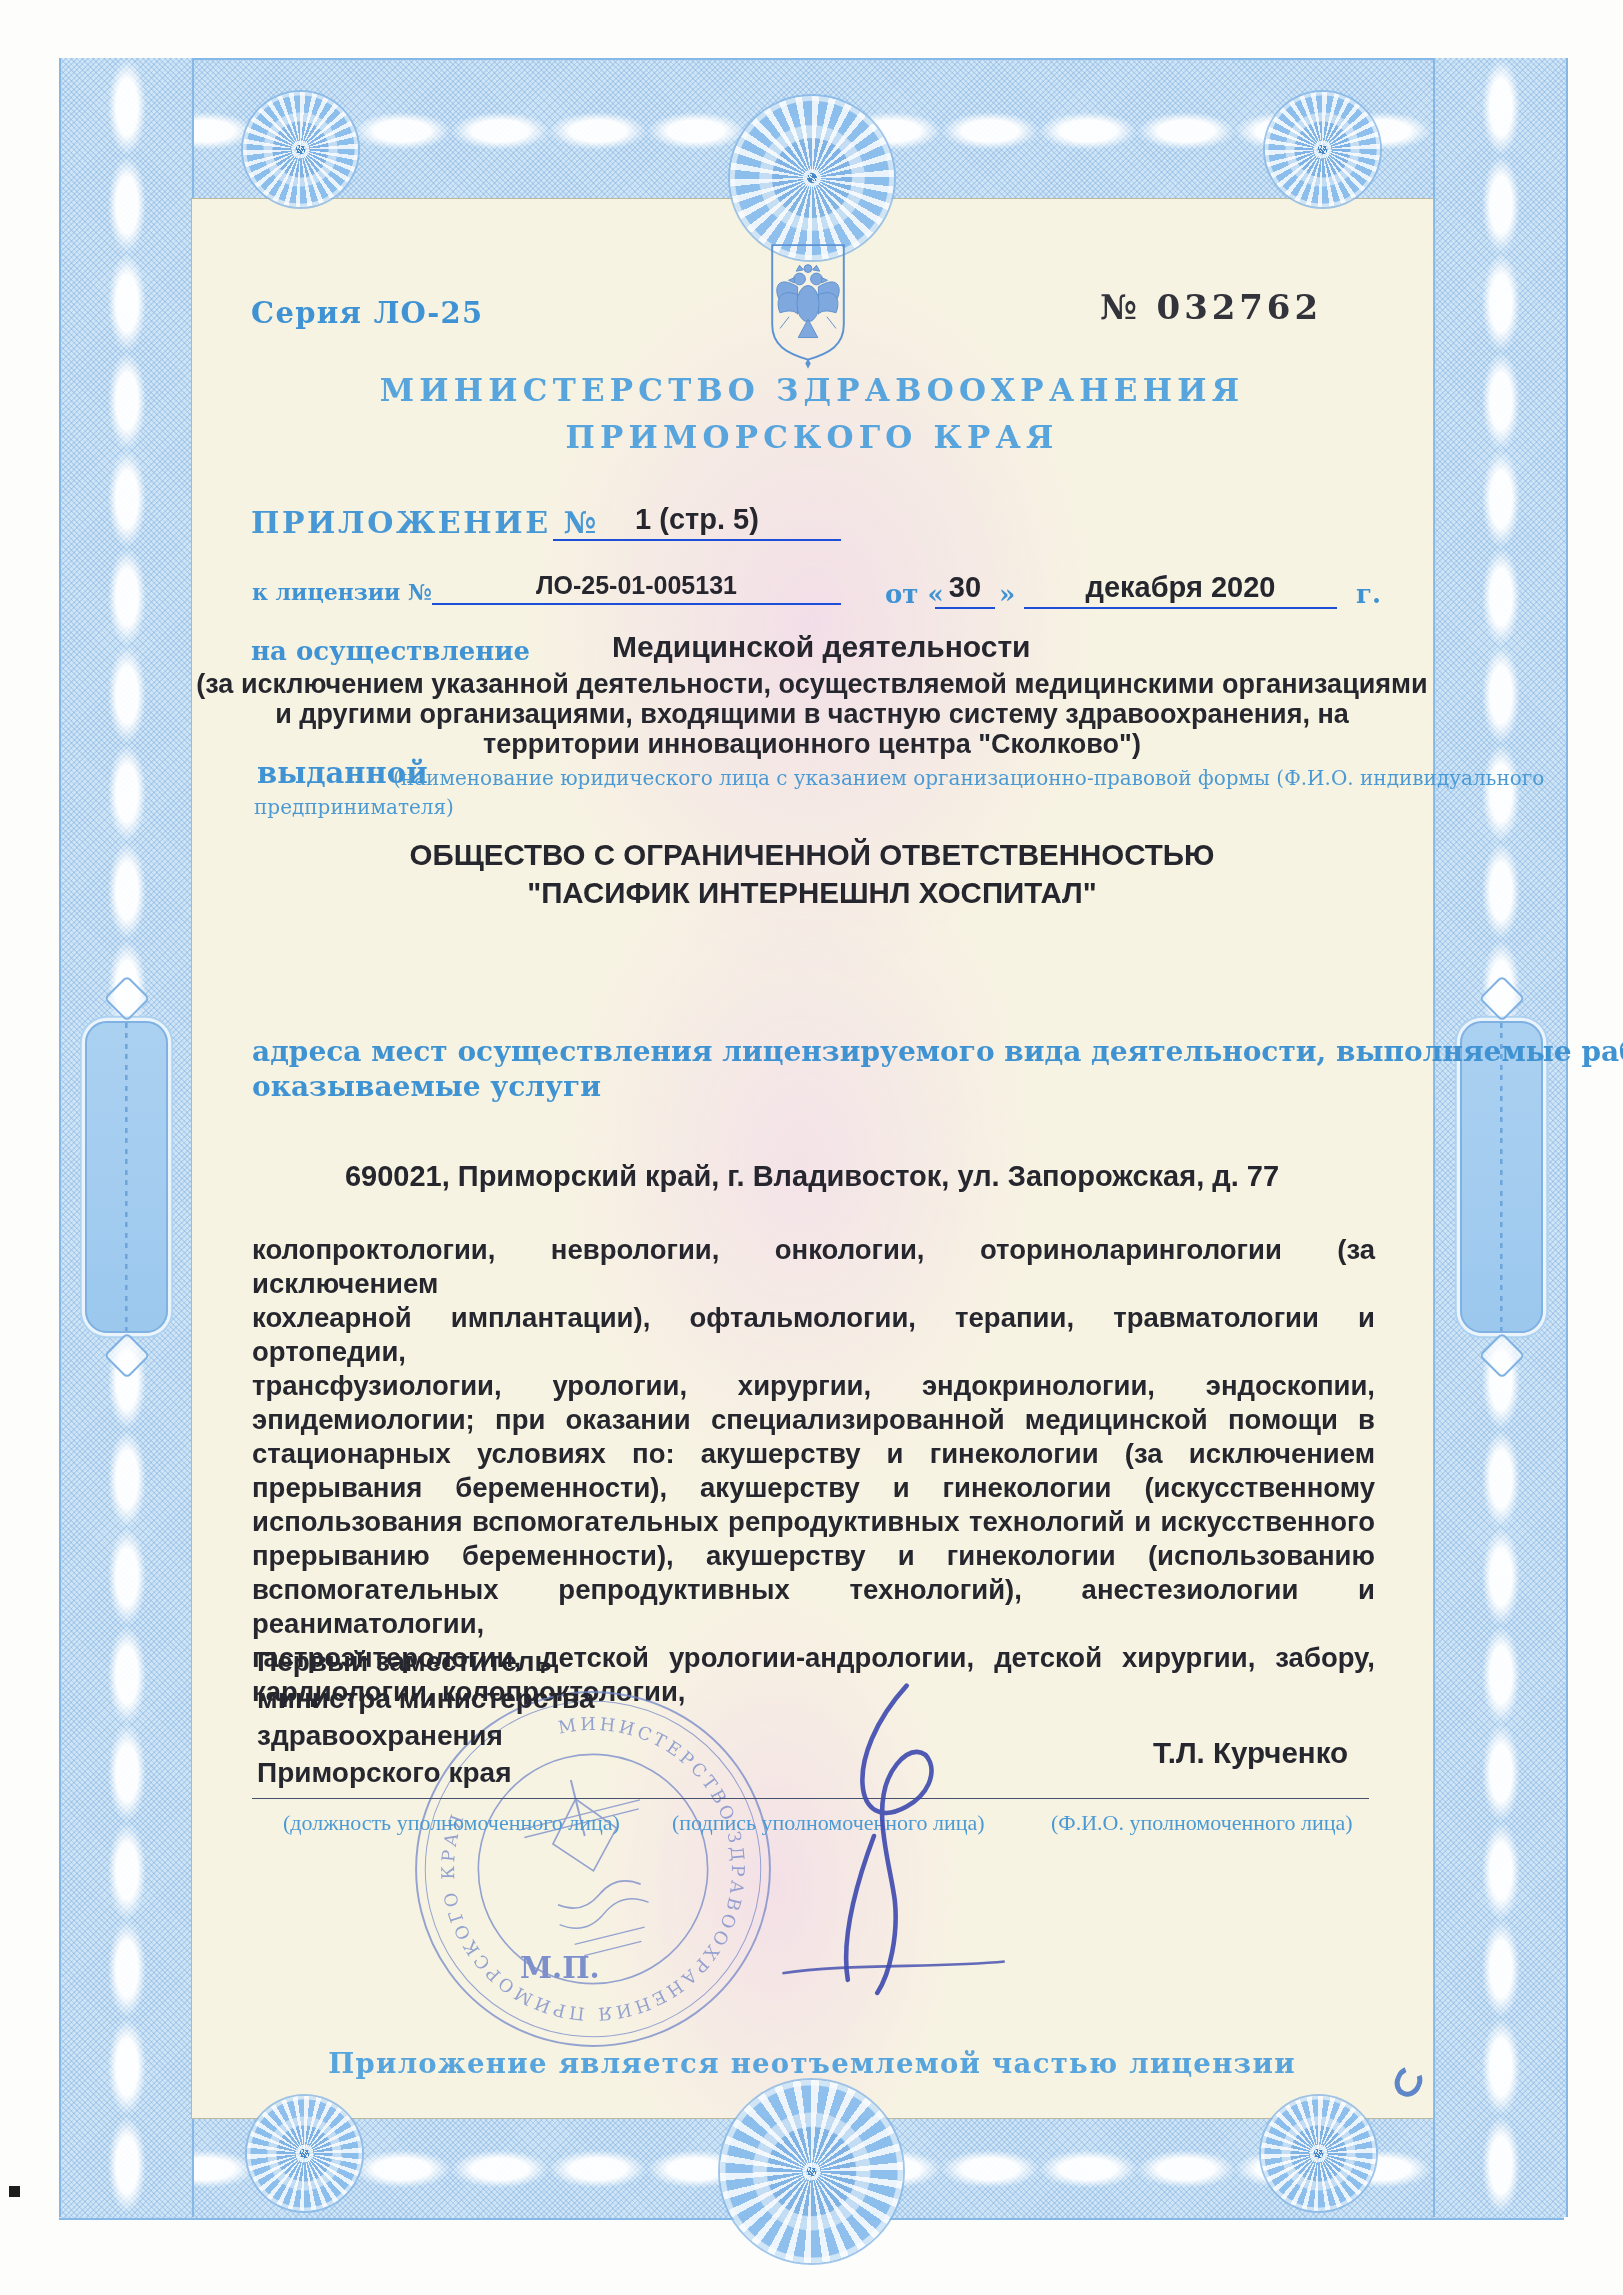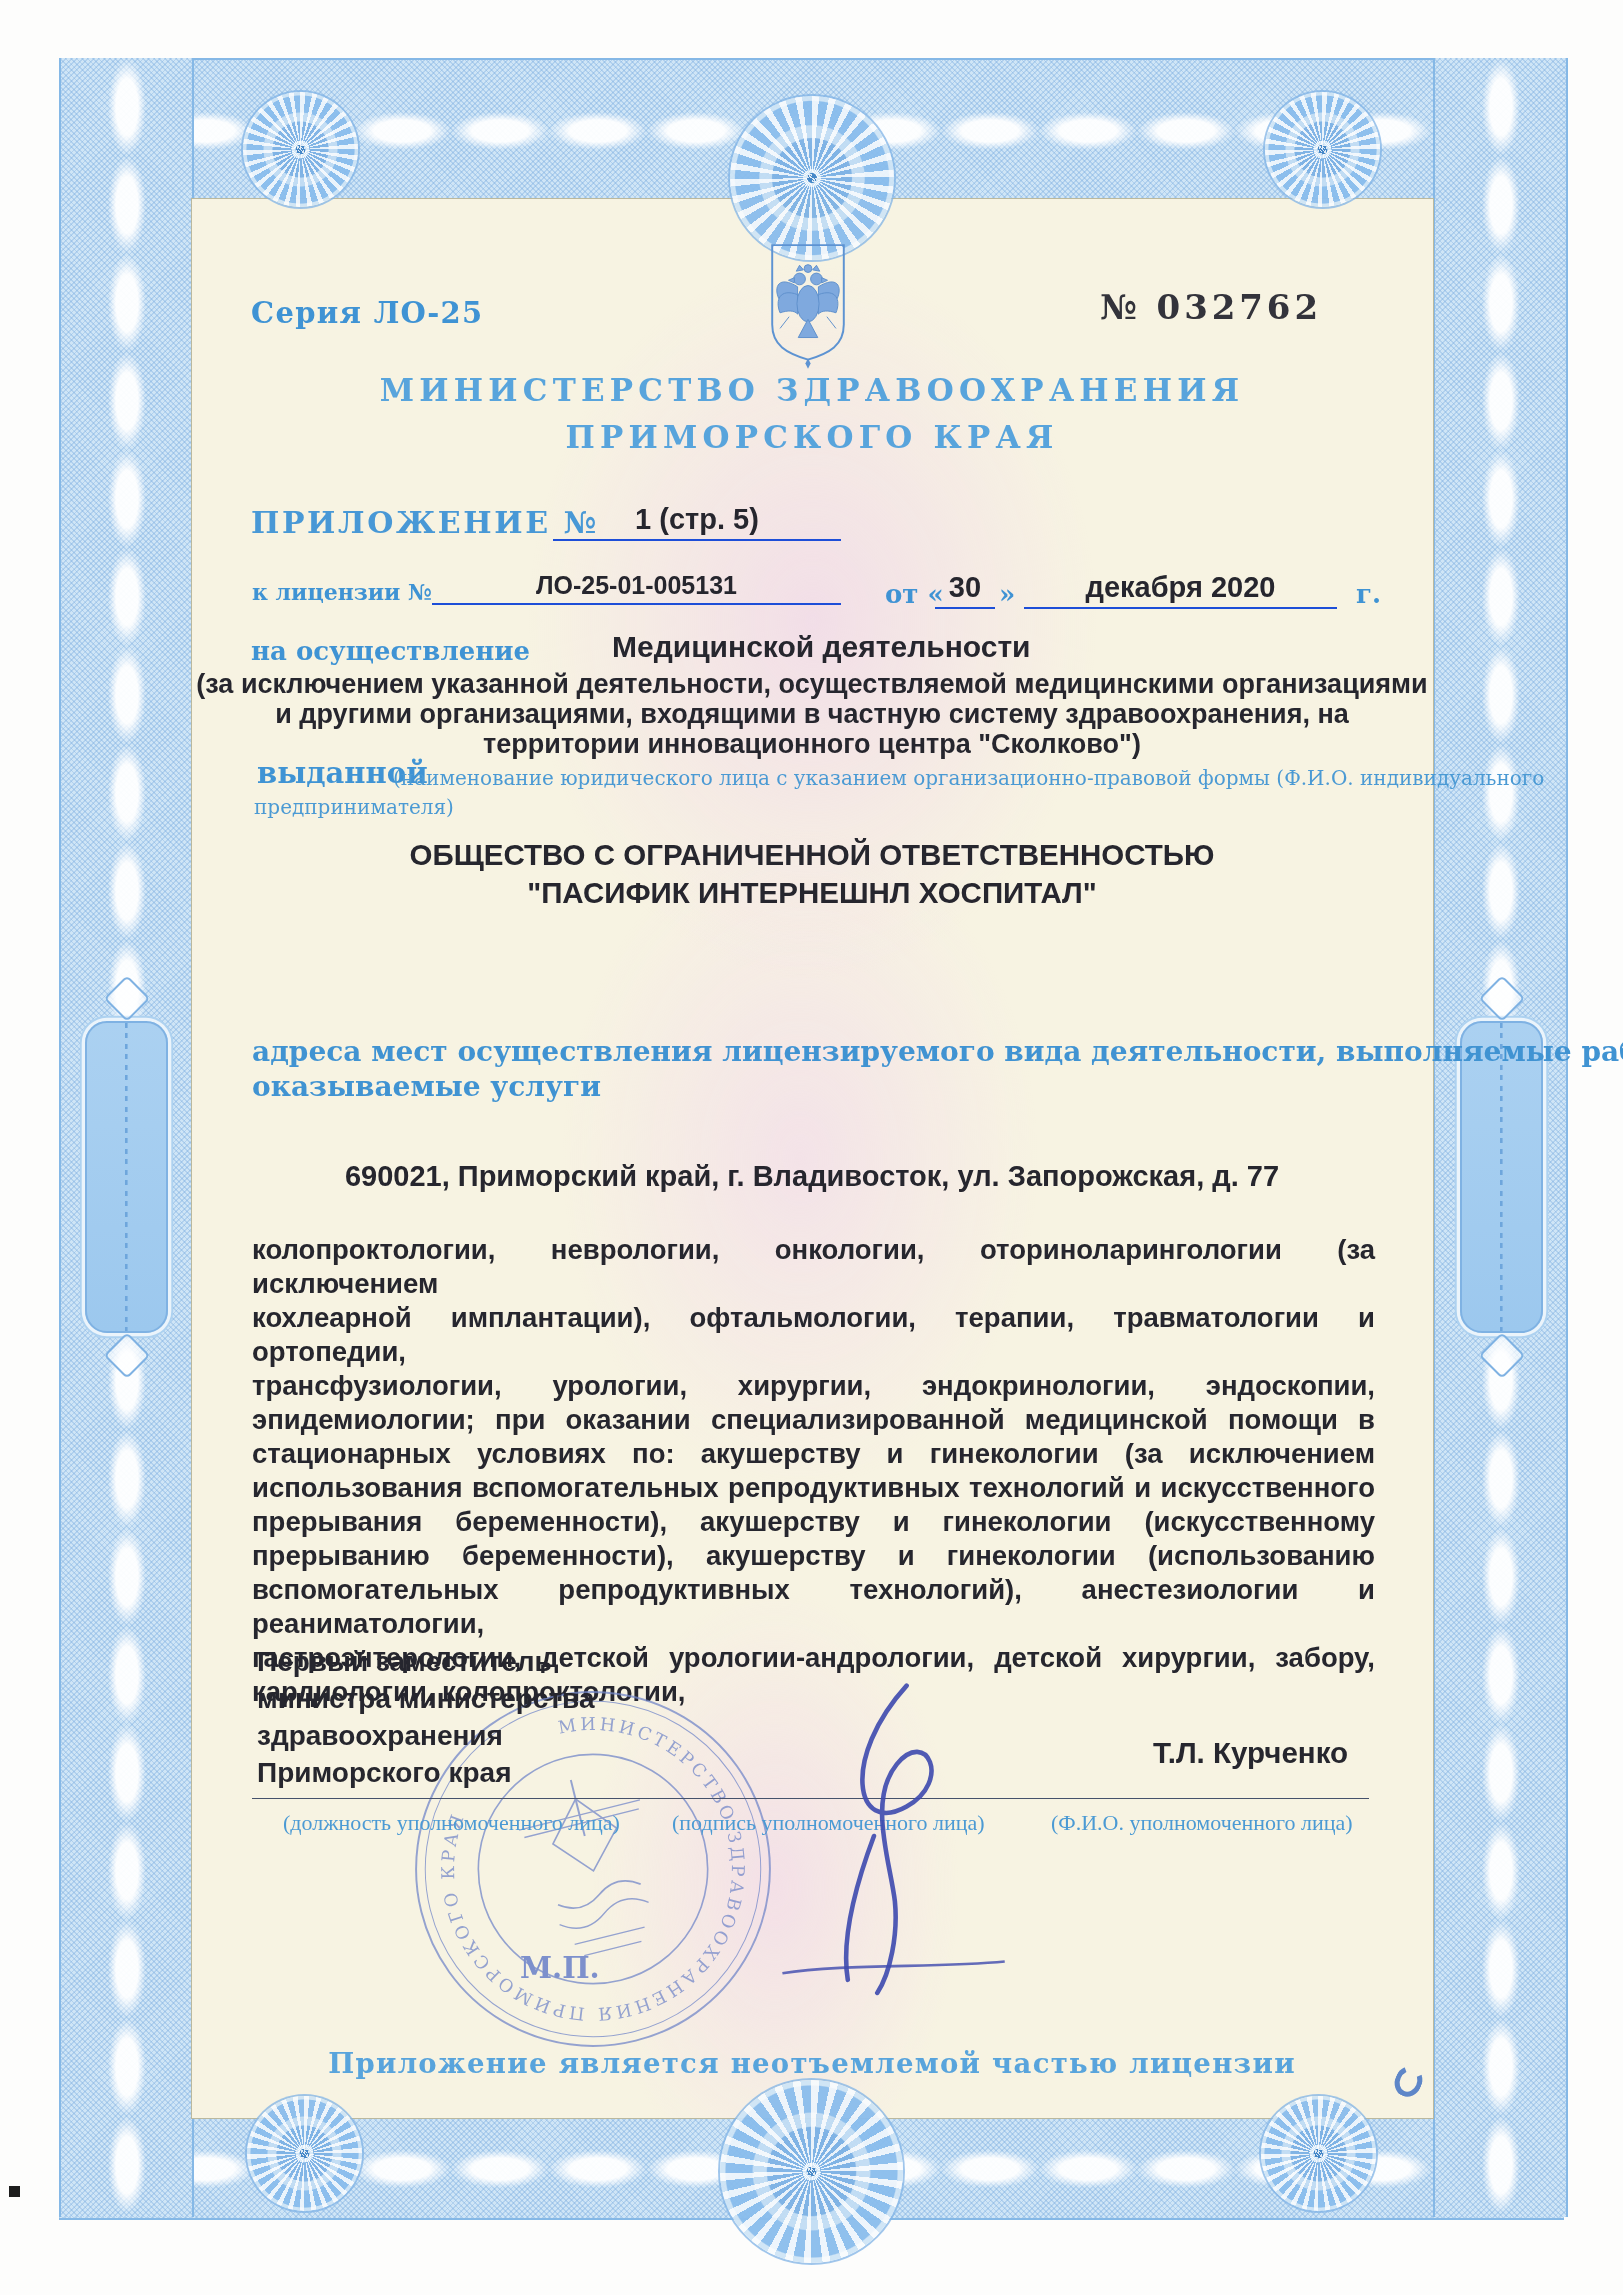--- a/index.html
+++ b/index.html
@@ -209,22 +209,22 @@
   <div class="t blue addr-label2">оказываемые услуги</div>
 
   <div class="t black center address">690021, Приморский край, г. Владивосток, ул. Запорожская, д. 77</div>
 
   <div class="para">
     <div class="jl">колопроктологии, неврологии, онкологии, оториноларингологии (за исключением</div>
     <div class="jl">кохлеарной имплантации), офтальмологии, терапии, травматологии и ортопедии,</div>
     <div class="jl">трансфузиологии, урологии, хирургии, эндокринологии, эндоскопии,</div>
     <div class="jl">эпидемиологии; при оказании специализированной медицинской помощи в</div>
     <div class="jl">стационарных условиях по: акушерству и гинекологии (за исключением</div>
+    <div class="jl">прерывания беременности), акушерству и гинекологии (искусственному</div>
     <div class="jl">использования вспомогательных репродуктивных технологий и искусственного</div>
-    <div class="jl">прерывания беременности), акушерству и гинекологии (искусственному</div>
     <div class="jl">прерыванию беременности), акушерству и гинекологии (использованию</div>
     <div class="jl">вспомогательных репродуктивных технологий), анестезиологии и реаниматологии,</div>
     <div class="jl">гастроэнтерологии, детской урологии-андрологии, детской хирургии, забору,</div>
     <div class="jl-last">кардиологии, колопроктологии,</div>
   </div>
 
   <div class="signer">
     <div>Первый заместитель</div>
     <div>министра министерства</div>
     <div>здравоохранения</div>

